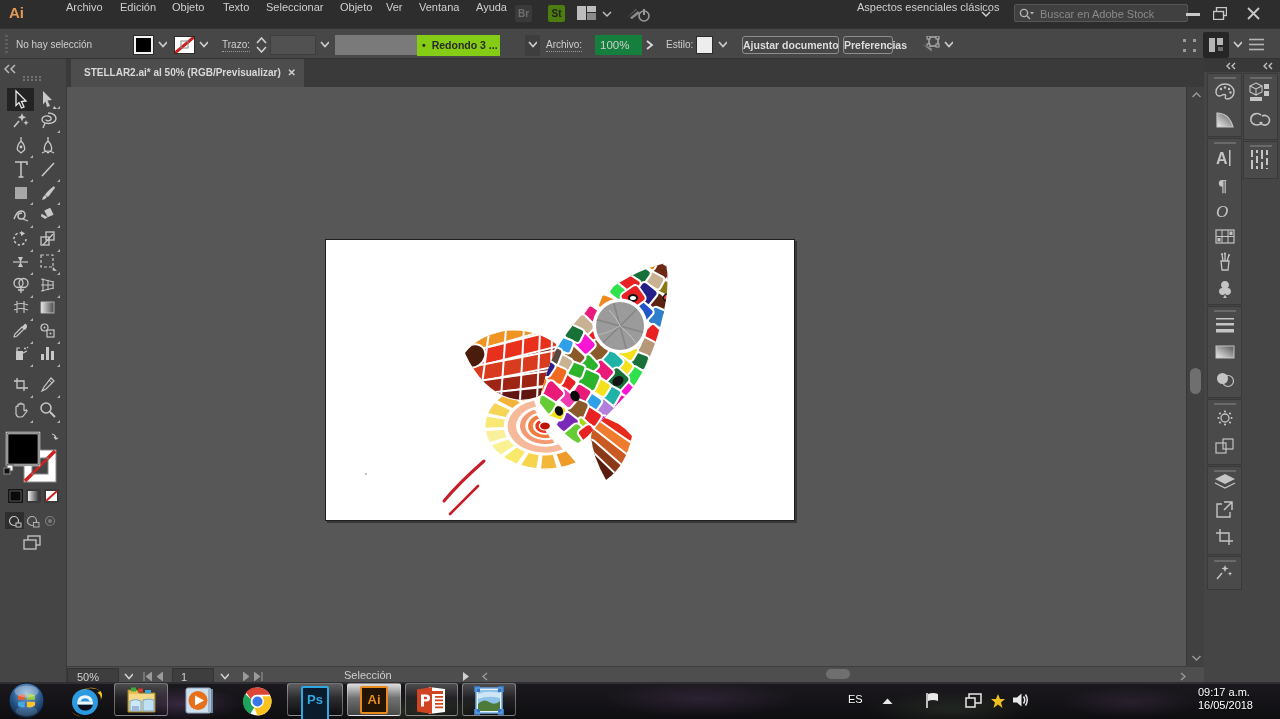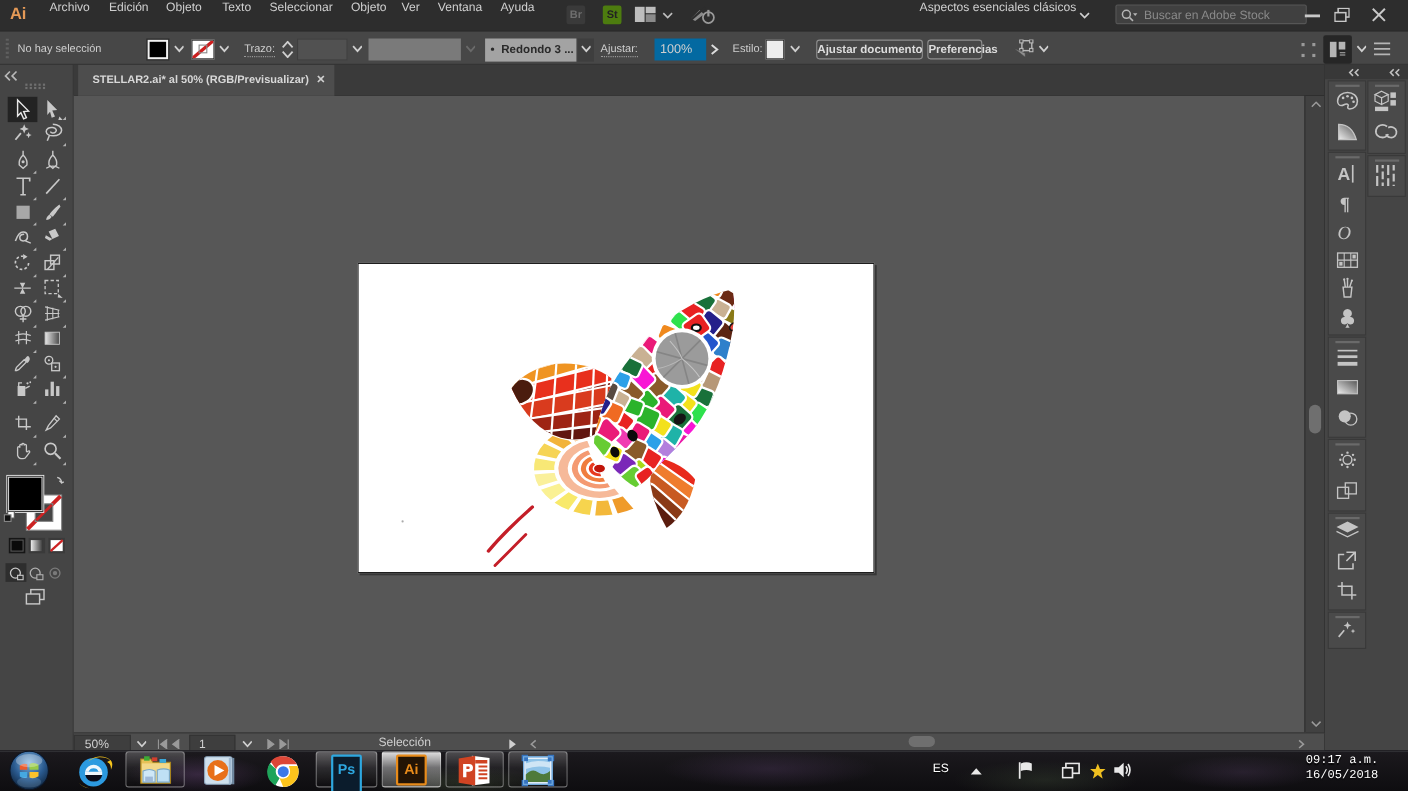--- a/index.html
+++ b/index.html
@@ -1,21 +1,21 @@
 <!DOCTYPE html>
 <html><head>
 <meta charset="utf-8">
 <style>
 * { margin:0; padding:0; box-sizing:border-box; }
 html,body { width:1280px; height:719px; overflow:hidden; background:#000; }
 body { font-family:"Liberation Sans", sans-serif; position:relative; }
 .abs { position:absolute; }
 
 #menubar { position:absolute; left:0; top:0; width:1280px; height:28px; background:#2d2d2d; }
-#menubar .mi { position:absolute; top:1px; font-size:11px; color:#cfcfcf; white-space:nowrap; }
+#menubar .mi { position:absolute; top:1px; font-size:11px; color:#cfcfcf; white-space:nowrap;margin-left:21px; }
 #ailogo { position:absolute; left:9px; top:4px; font-size:15px; font-weight:bold; color:#e59a57; }
 
 #controlbar { position:absolute; left:0; top:28px; width:1280px; height:31px; background:#474747; border-top:1px solid #333; border-bottom:1px solid #333; }
 #controlbar .lbl { position:absolute; font-size:10px; color:#cfcfcf; top:10px; white-space:nowrap; }
 .dotted { border-bottom:1px dotted #9a9a9a; padding-bottom:1px; }
 .cbtn { position:absolute; top:7px; height:18px; border:1px solid #8e8e8e; border-radius:3px; color:#dcdcdc; font-size:10.5px; font-weight:bold; text-align:center; line-height:16px; white-space:nowrap; }
 .chev { position:absolute; width:9px; height:9px; }
 
 #tabbar { position:absolute; left:67px; top:59px; width:1137px; height:28px; background:#3a3a3a; }
 #tab { position:absolute; left:4px; top:0px; width:233px; height:28px; background:#4d4d4d; color:#d8d8d8; font-size:10px; font-weight:bold; line-height:28px; padding-left:13px; white-space:nowrap; }
@@ -24,21 +24,21 @@
 #canvas { position:absolute; left:67px; top:87px; width:1119px; height:579px; background:#575757; }
 #artboard { position:absolute; left:258px; top:152px; width:470px; height:282px; background:#fff; border:1px solid #1e1e1e; box-shadow:2px 2px 0 rgba(30,30,30,0.55); }
 #vscroll { position:absolute; left:1186px; top:87px; width:18px; height:579px; background:#414141; border-left:1px solid #363636; }
 #vthumb { position:absolute; left:3px; top:281px; width:11px; height:26px; background:#6f6f6f; border-radius:6px; }
 #rightdock { position:absolute; left:1204px; top:59px; width:76px; height:623px; background:#454545; }
 #statusbar { position:absolute; left:67px; top:666px; width:1137px; height:32px; background:#4e4e4e; border-top:1px solid #3e3e3e; }
 #statusbar .s { position:absolute; top:2px; font-size:11px; color:#cfcfcf; }
 
 #taskbar { position:absolute; left:0; top:682px; width:1280px; height:37px; background:#121016; overflow:hidden; }
 .tbtn { position:absolute; top:1px; height:33px; border-radius:3px; border:1px solid rgba(255,255,255,0.35); background:linear-gradient(180deg, rgba(255,255,255,0.22), rgba(255,255,255,0.06) 45%, rgba(0,0,0,0.12)); }
-#clock { position:absolute; right:27px; top:4px; color:#fff; font-size:11px; text-align:left; line-height:13px; text-shadow:0 1px 1px #000;font-family:Liberation Mono, monospace; }
+#clock { position:absolute; right:27px; top:4px; color:#fff; font-size:11px; text-align:left; line-height:13px; text-shadow:0 1px 1px #000; }
 .tray { position:absolute; top:11px; color:#fff; font-size:11px; text-shadow:0 1px 1px #000; }
 </style>
 </head>
 <body>
 
 <div id="menubar">
   <span id="ailogo">Ai</span>
   <span class="mi" style="left:45px">Archivo</span>
   <span class="mi" style="left:99px">Edición</span>
   <span class="mi" style="left:151px">Objeto</span>
@@ -126,28 +126,28 @@
   <div class="abs" style="left:270px;top:6px;width:46px;height:20px;background:#515151;border:1px solid #3e3e3e"></div>
   <svg class="chev" style="left:320px;top:12px" width="10" height="8">
       <path d="M1 1 L5 5.5 L9 1" stroke="#cfcfcf" stroke-width="1.6" fill="none"></path>
     </svg>
 
   <div class="abs" style="left:335px;top:6px;width:84px;height:20px;background:#7a7a7a"></div>
   <svg class="chev" style="left:423px;top:12px" width="10" height="8">
       <path d="M1 1 L5 5.5 L9 1" stroke="#6a6a6a" stroke-width="1.6" fill="none"></path>
     </svg>
 
-  <div class="abs" style="left:441px;top:6px;width:83px;height:21px;background:#a3a3a3;color:#2a2a2a;font-size:10.5px;font-weight:bold;line-height:21px"><span style="margin-left:5px">•</span><span style="margin-left:6px">Redondo 3 ...</span></div>
+  <div class="abs" style="left:417px;top:6px;width:83px;height:21px;background:#84cc16;color:#2a2a2a;font-size:10.5px;font-weight:bold;line-height:21px"><span style="margin-left:5px">•</span><span style="margin-left:6px">Redondo 3 ...</span></div>
   <div class="abs" style="left:525px;top:6px;width:15px;height:21px;background:#3e3e3e">
     <svg class="chev" style="left:3px;top:6px" width="10" height="8">
         <path d="M1 1 L5 5.5 L9 1" stroke="#cfcfcf" stroke-width="1.6" fill="none"></path>
       </svg>
   </div>
-  <span class="lbl dotted" style="left:546px">Ajustar:</span>
-  <div class="abs" style="left:595px;top:6px;width:47px;height:20px;background:#0369a1;color:#cfcfcf;font-size:11.5px;line-height:20px;padding-left:5px">100%</div>
+  <span class="lbl dotted" style="left:546px">Archivo:</span>
+  <div class="abs" style="left:595px;top:6px;width:47px;height:20px;background:#15803d;color:#cfcfcf;font-size:11.5px;line-height:20px;padding-left:5px">100%</div>
   <svg class="abs" style="left:646px;top:11px" width="8" height="10">
       <path d="M1 1 L6 5 L1 9" stroke="#dcdcdc" stroke-width="1.8" fill="none"></path>
     </svg>
   <span class="lbl" style="left:666px">Estilo:</span>
   <div class="abs" style="left:696px;top:7px;width:17px;height:18px;background:#ededed;border:1px solid #2c2c2c"></div>
   <svg class="chev" style="left:718px;top:12px" width="10" height="8">
       <path d="M1 1 L5 5.5 L9 1" stroke="#cfcfcf" stroke-width="1.6" fill="none"></path>
     </svg>
   <div class="cbtn" style="left:742px;width:97px">Ajustar documento</div>
   <div class="cbtn" style="left:843px;width:50px">Preferencias</div>

